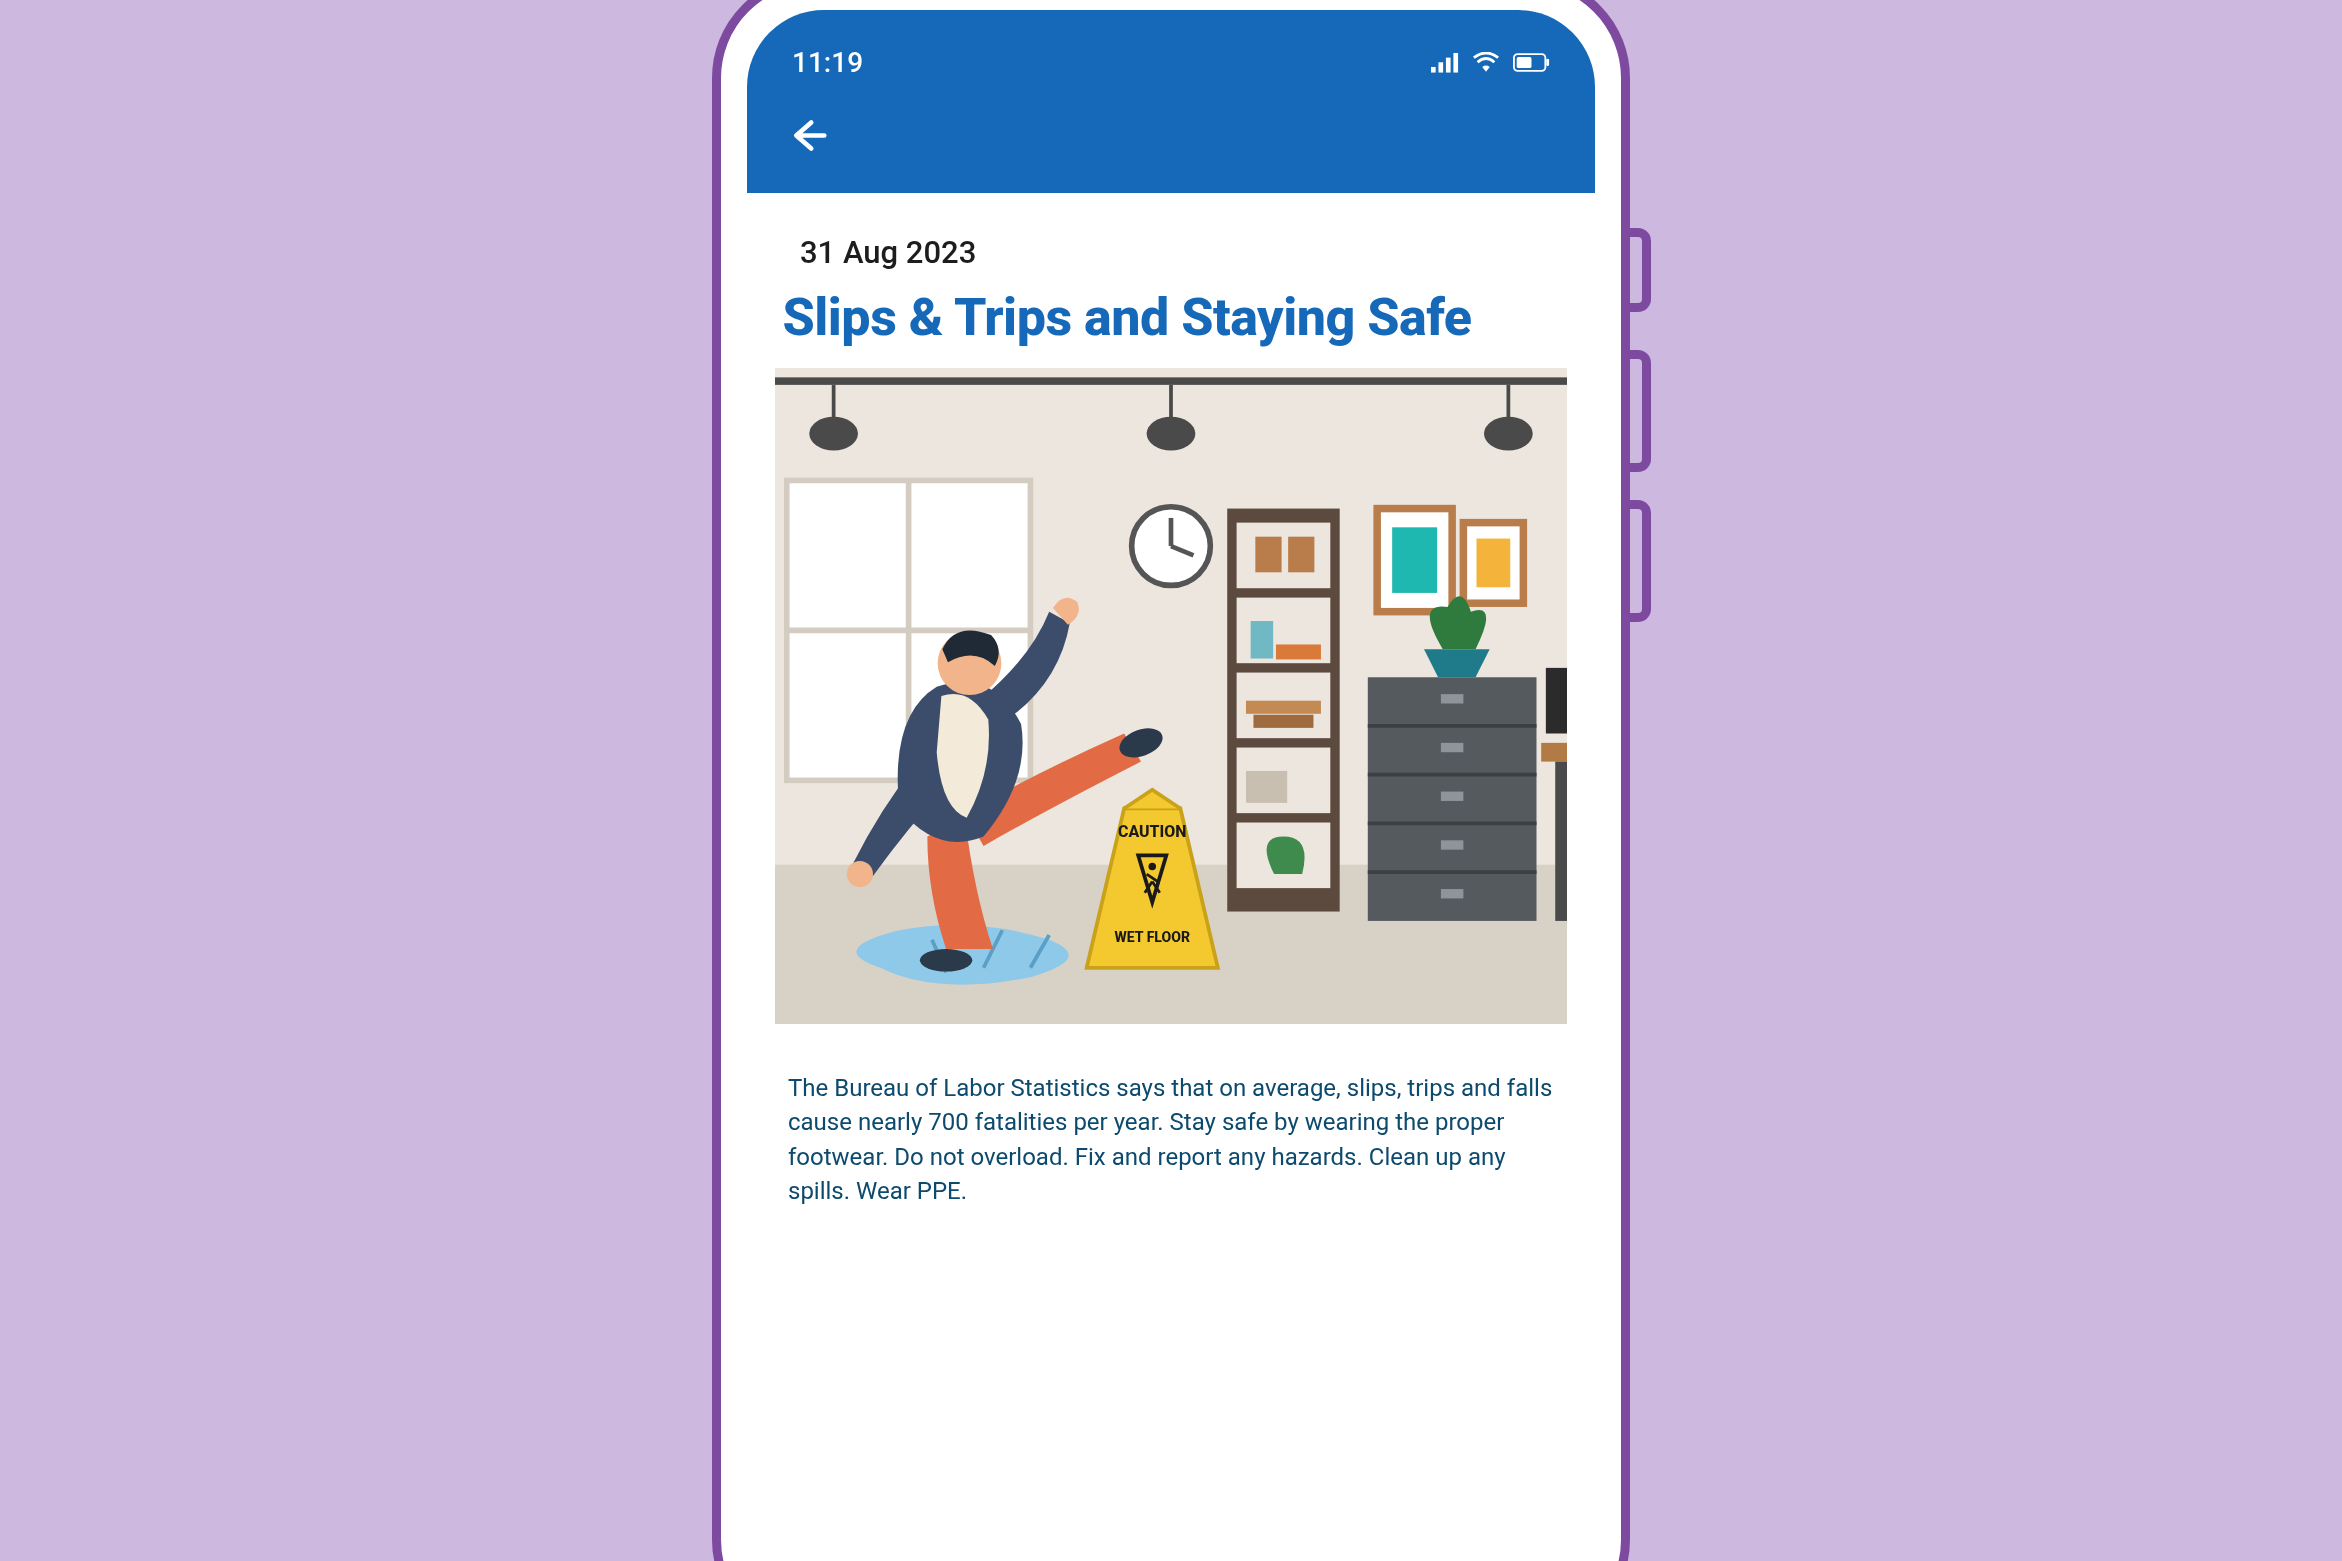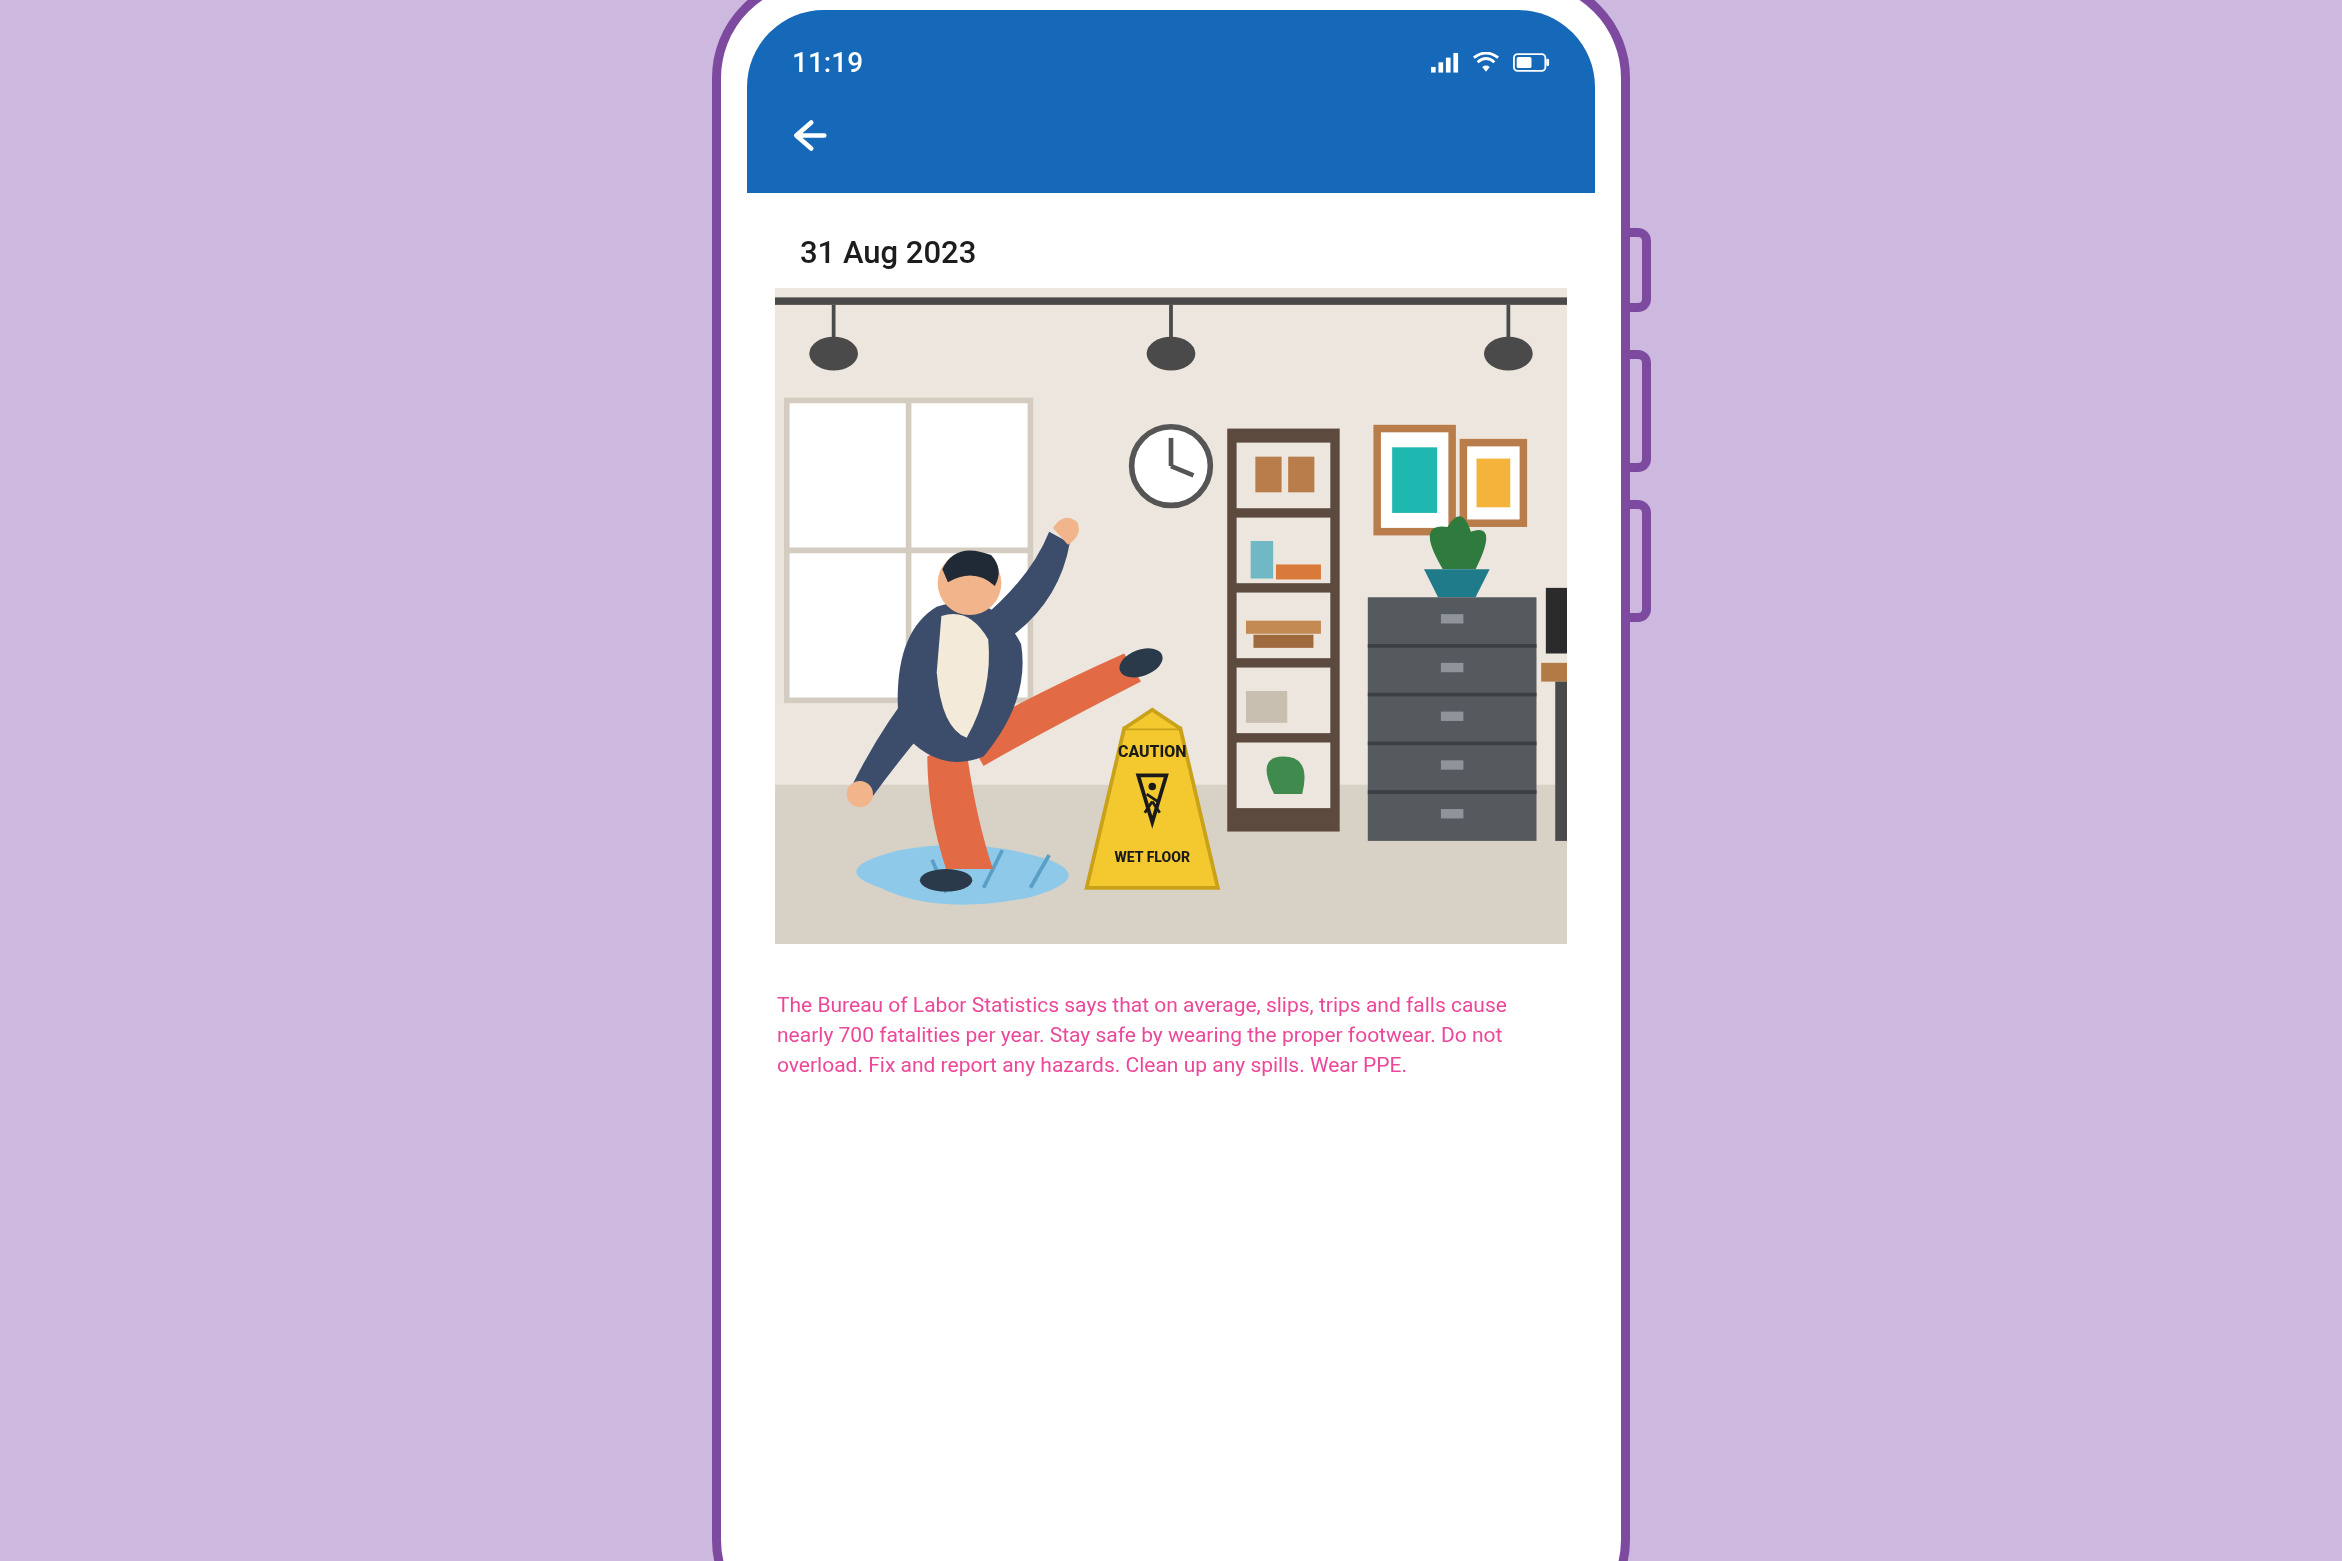--- a/index.html
+++ b/index.html
@@ -98,24 +98,24 @@
     margin-bottom: 20.6px;
     letter-spacing: -0.5px;
   }
   .illus {
     width: 100%;
     height: 656px;
     display: block;
     margin-bottom: 47px;
   }
   .body-text {
-    font-size: 21px;
+    font-size: 24px;
     line-height: 1.42;
-    color: #ec4899;
-    margin: 0 2px;
+    color: #0c4a6e;
+    margin: 0 13px;
   }
 </style>
 </head>
 <body>
 
 <div class="phone-wrap">
   <div class="phone-body">
     <div class="screen">
 
       <div class="header-bar">
@@ -150,20 +150,21 @@
           <span class="back-btn">
             <svg width="41" height="41" viewBox="0 0 44 44">
               <path d="M26 8 L10 22 L26 36 M10 22 H40" stroke="#fff" stroke-width="5" fill="none" stroke-linecap="round" stroke-linejoin="round"></path>
             </svg>
           </span>
         </div>
       </div>
 
       <div class="content">
         <div class="date">31 Aug 2023</div>
+        <div class="title">Slips &amp; Trips and Staying Safe</div>
 
         <svg class="illus" viewBox="0 0 900 700" preserveAspectRatio="xMidYMid slice">
 
           <rect x="0" y="0" width="900" height="700" fill="#ece6de"></rect>
           <rect x="0" y="530" width="900" height="170" fill="#d8d1c6"></rect>
 
           <rect x="0" y="10" width="900" height="8" fill="#4a4a4a"></rect>
           <line x1="90" y1="18" x2="90" y2="60" stroke="#4a4a4a" stroke-width="4"></line>
           <ellipse cx="90" cy="70" rx="26" ry="18" fill="#4a4a4a"></ellipse>
           <line x1="450" y1="18" x2="450" y2="60" stroke="#4a4a4a" stroke-width="4"></line>

